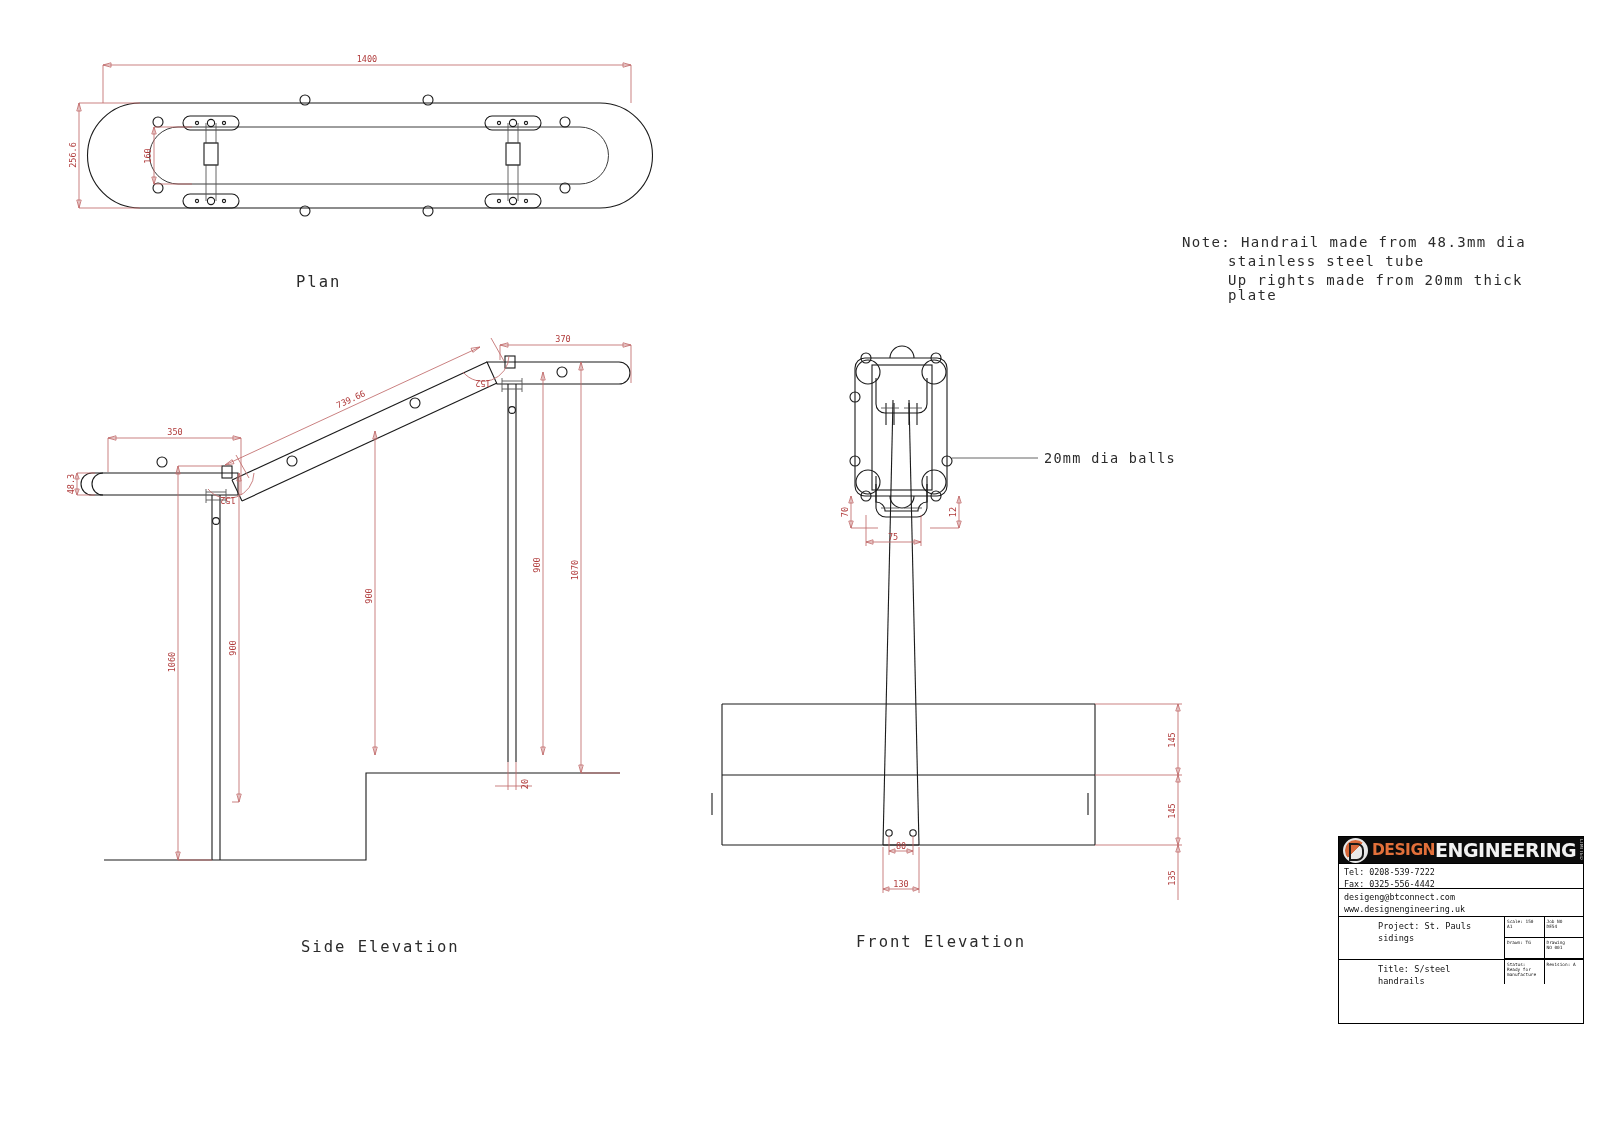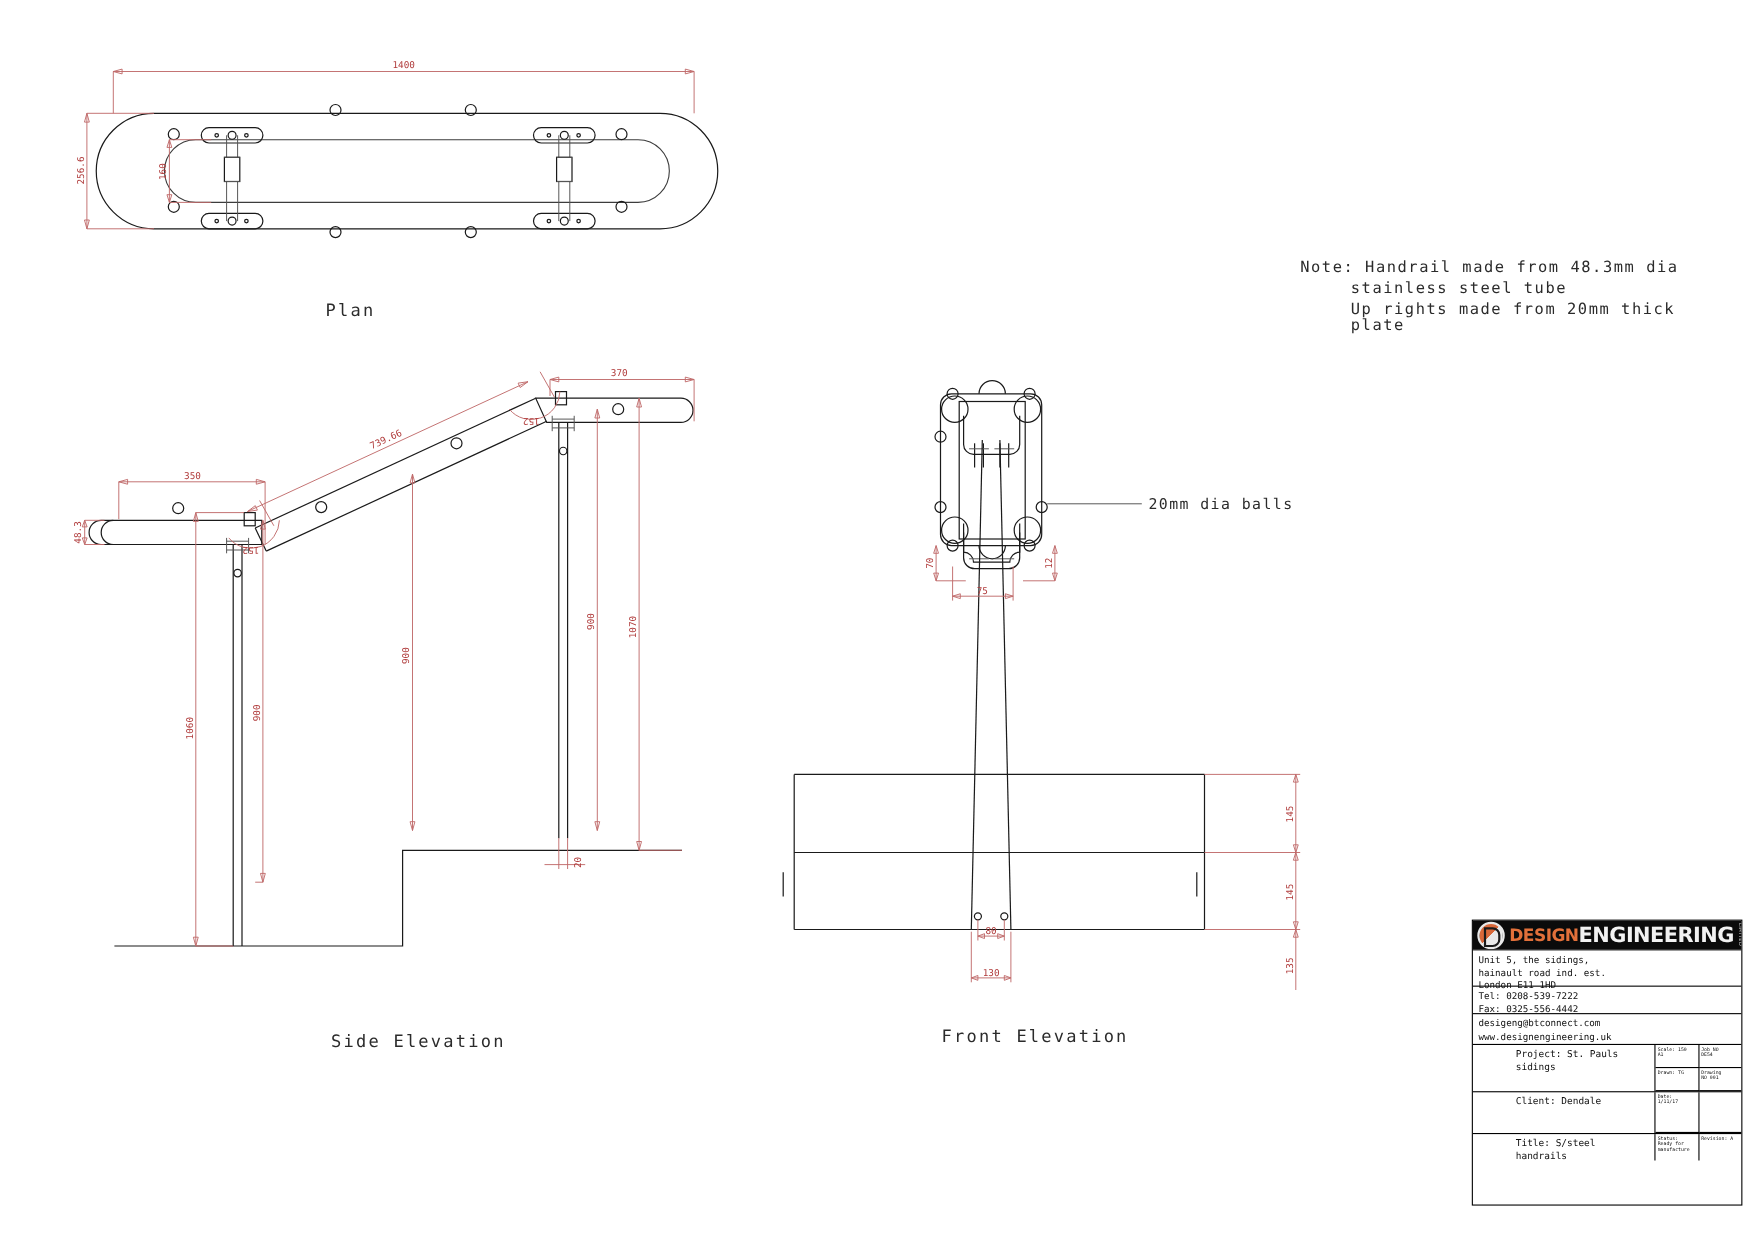--- a/index.html
+++ b/index.html
@@ -15,21 +15,21 @@
   .dimtxt{fill:#b03b3b;font-size:8.5px;font-family:"DejaVu Sans Mono","Liberation Mono",monospace;}
   .vlabel{fill:#2b2b2b;font-size:15.5px;letter-spacing:2px;
           font-family:"DejaVu Sans Mono","Liberation Mono",monospace;}
   .note{fill:#2b2b2b;font-size:14px;letter-spacing:1.4px;
         font-family:"DejaVu Sans Mono","Liberation Mono",monospace;}
   .balllab{fill:#2b2b2b;font-size:13.5px;letter-spacing:1.3px;
            font-family:"DejaVu Sans Mono","Liberation Mono",monospace;}
   .whitefill{fill:#ffffff;stroke:#1a1a1a;stroke-width:1.1;}
 
   
-  .tb{position:absolute;left:1338px;top:836px;width:246px;height:260px;
+  .tb{position:absolute;left:1338px;top:836px;width:246px;height:188px;
       border:1.4px solid #000;background:#fff;box-sizing:border-box;}
   .tb-logo{height:26px;background:#0b0b0b;display:flex;align-items:center;
            padding:0 4px;box-sizing:border-box;overflow:hidden;}
   .logo-mark{width:21px;height:21px;border-radius:50%;
              border:2px solid #e8e8e8;margin-right:4px;position:relative;flex:0 0 auto;
              background:linear-gradient(135deg,#d8683a 0%,#d8683a 48%,#e9e9e9 48%,#e9e9e9 100%);}
   .logo-mark:after{content:"";position:absolute;left:4px;top:3px;width:11px;height:14px;
              border:2px solid #1a1a1a;border-radius:0 7px 7px 0;}
   .logo-design{color:#e2703a;font-weight:bold;font-size:15.5px;letter-spacing:-0.5px;
                font-family:"DejaVu Sans","Liberation Sans",sans-serif;}
@@ -401,25 +401,20 @@
 </svg>
 
 <div class="tb">
   <div class="tb-logo">
     <div class="logo-mark"></div>
     <span class="logo-design">DESIGN</span>
         <span class="logo-eng">ENGINEERING</span>
     <span class="logo-sub">LIMITED</span>
   </div>
 
-  <div class="tb-row addr">
-    <div>Unit 5, the sidings,</div>
-    <div>hainault road ind. est.</div>
-    <div>London E11 1HD</div>
-  </div>
 
   <div class="tb-row tel">
     <div>Tel: 0208-539-7222</div>
     <div>Fax: 0325-556-4442</div>
   </div>
 
   <div class="tb-row web">
     <div>desigeng@btconnect.com</div>
     <div>www.designengineering.uk</div>
   </div>
@@ -445,36 +440,20 @@
           <b>Drawn: TG</b>
         </div>
         <div class="cell">
           <b>Drawing</b>
           <b>NO 001</b>
         </div>
       </div>
     </div>
   </div>
 
-  <div class="tb-split" style="height:37px">
-    <div class="tb-left">
-      <div>Client: Dendale</div>
-    </div>
-    <div class="tb-right">
-      <div class="cellrow">
-        <div class="cell">
-          <b>Date:</b>
-          <b>1/11/17</b>
-        </div>
-        <div class="cell">
-          <b></b>
-        </div>
-      </div>
-    </div>
-  </div>
 
   <div class="tb-split" style="height:24px">
     <div class="tb-left">
       <div>Title: S/steel handrails</div>
     </div>
     <div class="tb-right">
       <div class="cellrow">
         <div class="cell nb">
           <b>Status:</b>
           <b>Ready for manufacture</b>

